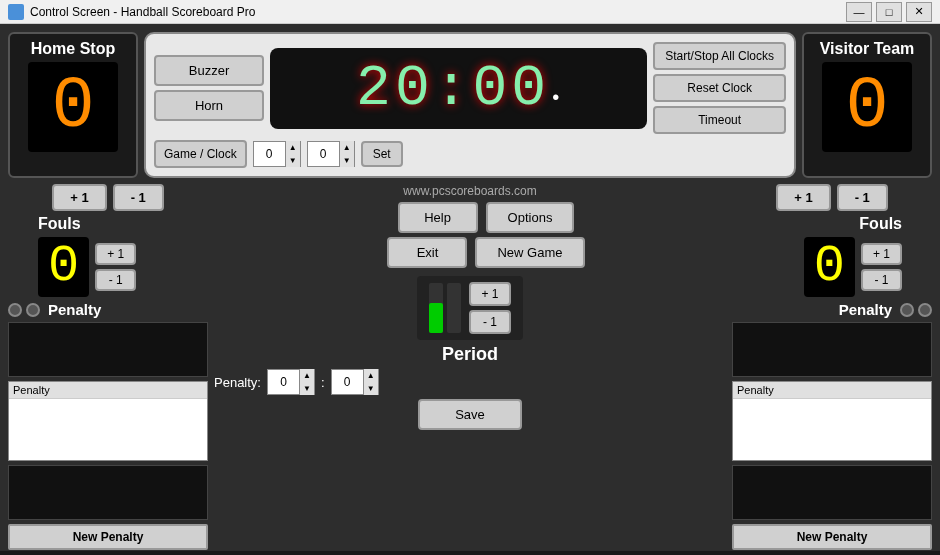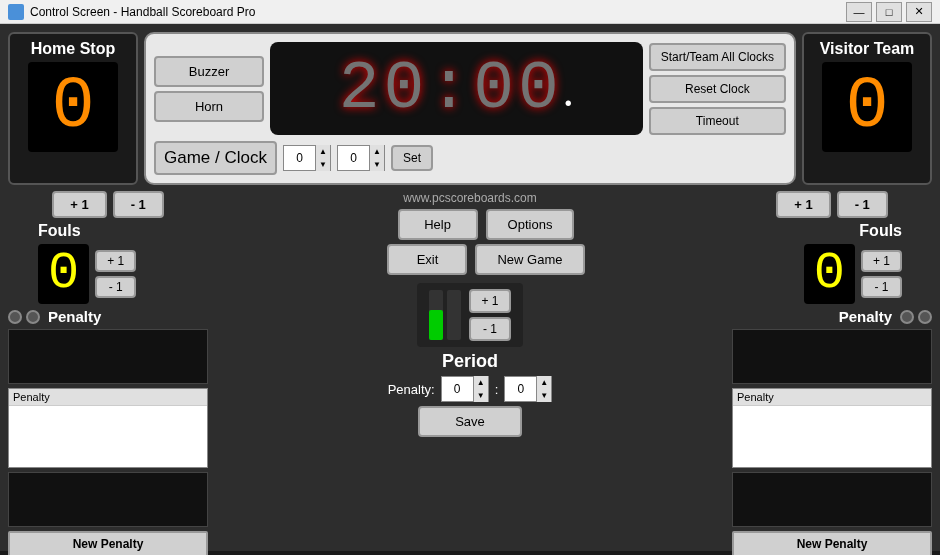--- a/index.html
+++ b/index.html
@@ -130,22 +130,22 @@
       background: #111;
       border-radius: 8px;
       padding: 8px 16px;
       flex: 1;
       display: flex;
       align-items: center;
       justify-content: center;
     }
     .clock-digits {
       font-family: 'Courier New', monospace;
-      font-size: 68px;
-      color: #737373;
+      font-size: 58px;
+      color: #86efac;
       letter-spacing: 4px;
       text-shadow: 0 0 10px #ff0000;
     }
     .clock-dot {
       font-size: 20px;
       color: white;
       margin: 0 2px;
       align-self: flex-end;
       margin-bottom: 12px;
     }
@@ -170,21 +170,21 @@
     .gameclock-row {
       display: flex;
       align-items: center;
       gap: 6px;
     }
     .gameclock-label {
       background: #d0d0d0;
       border: 2px solid #999;
       border-radius: 4px;
       padding: 5px 8px;
-      font-size: 17px;
+      font-size: 12px;
     }
     .spin-input {
       display: flex;
       align-items: center;
       background: white;
       border: 1px solid #888;
       width: 48px;
       height: 26px;
     }
     .spin-val {
@@ -428,21 +428,20 @@
       color: white;
       font-size: 18px;
       font-weight: bold;
     }
 
     .penalty-input-row {
       display: flex;
       align-items: center;
       gap: 6px;
       width: 100%;
-      justify-content: center;
     }
     .penalty-input-label {
       color: white;
       font-size: 13px;
     }
 
     
     .visitor-side {
       width: 200px;
       flex-shrink: 0;
@@ -496,21 +495,21 @@
           <button class="clock-btn" style="width:110px;">Buzzer</button>
           <button class="clock-btn" style="width:110px;">Horn</button>
         </div>
 
         <div class="clock-display-bg">
           <span class="clock-digits">20:00</span>
           <span class="clock-dot">•</span>
         </div>
 
         <div class="right-btns">
-          <button class="right-btn">Start/Team All Clocks</button>
+          <button class="right-btn">Start/Stop All Clocks</button>
           <button class="right-btn">Reset Clock</button>
           <button class="right-btn">Timeout</button>
         </div>
       </div>
 
       <div class="gameclock-row">
         <div class="gameclock-label">Game / Clock</div>
         <div class="spin-input">
           <span class="spin-val">0</span>
           <div class="spin-arrows">

